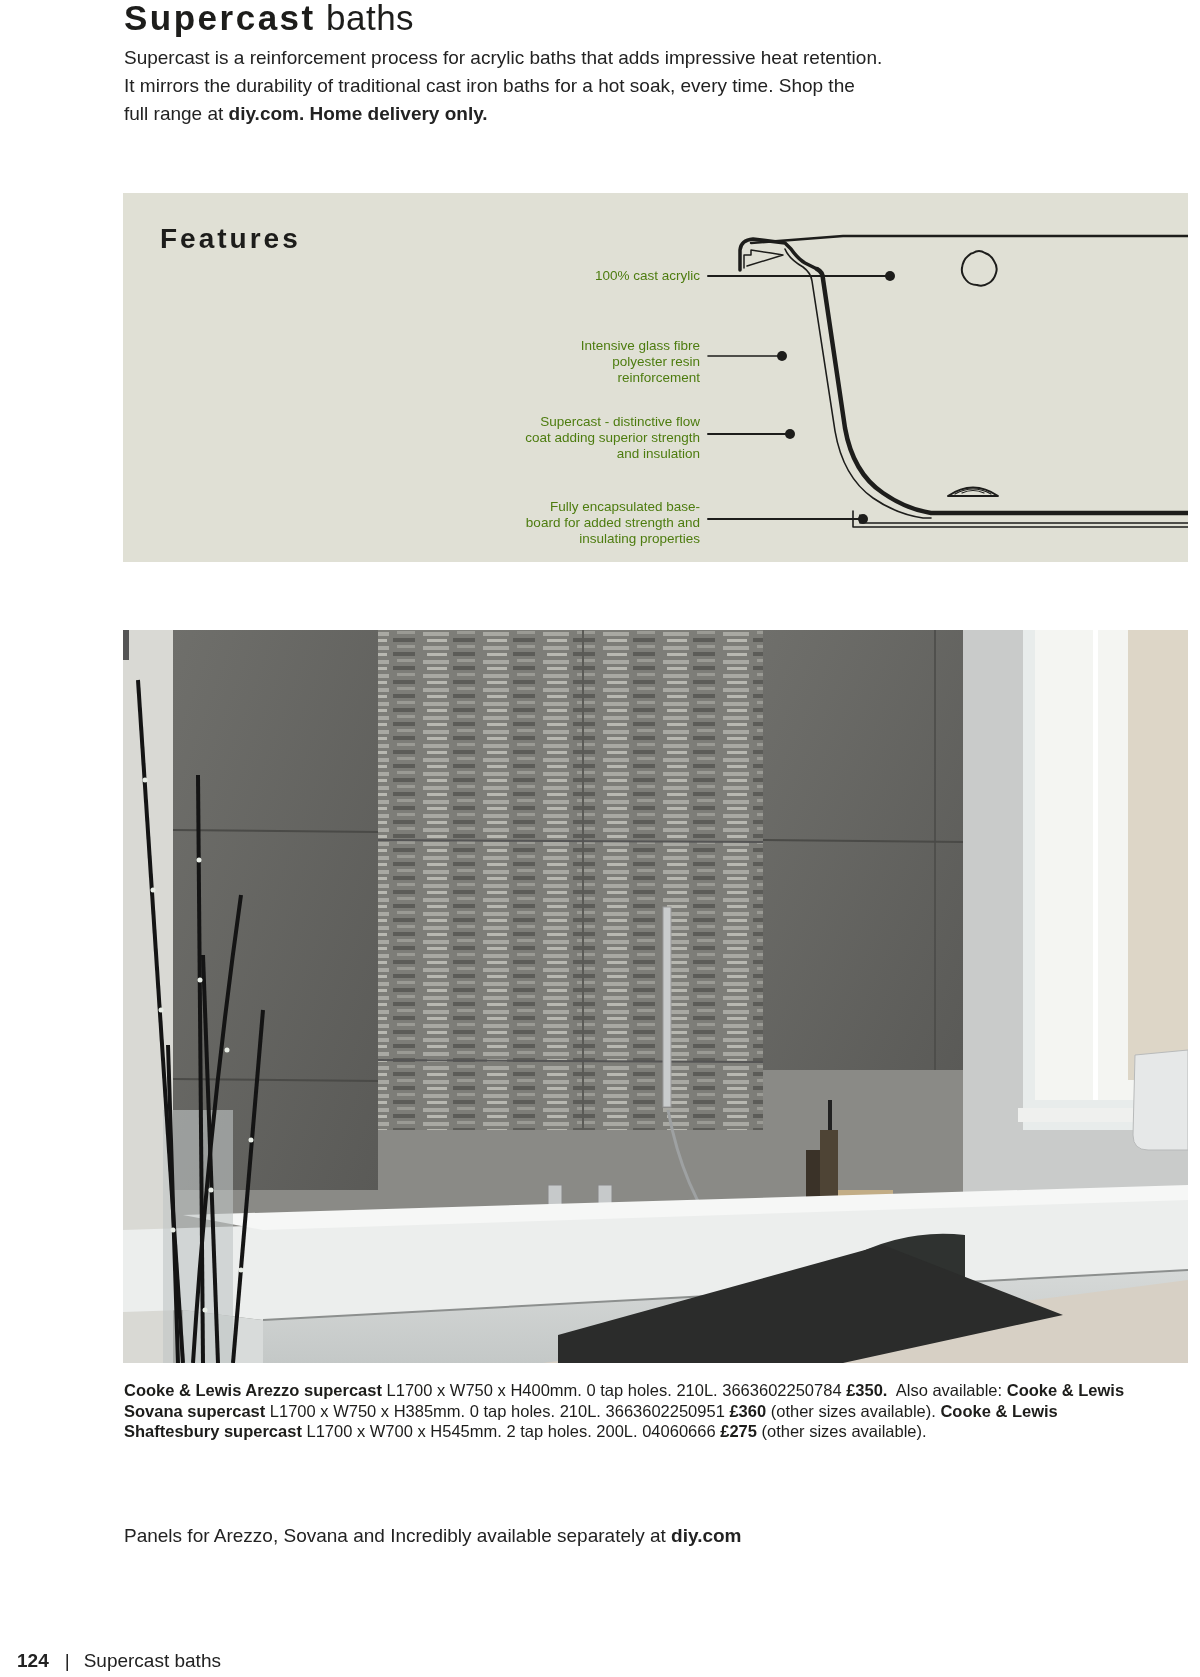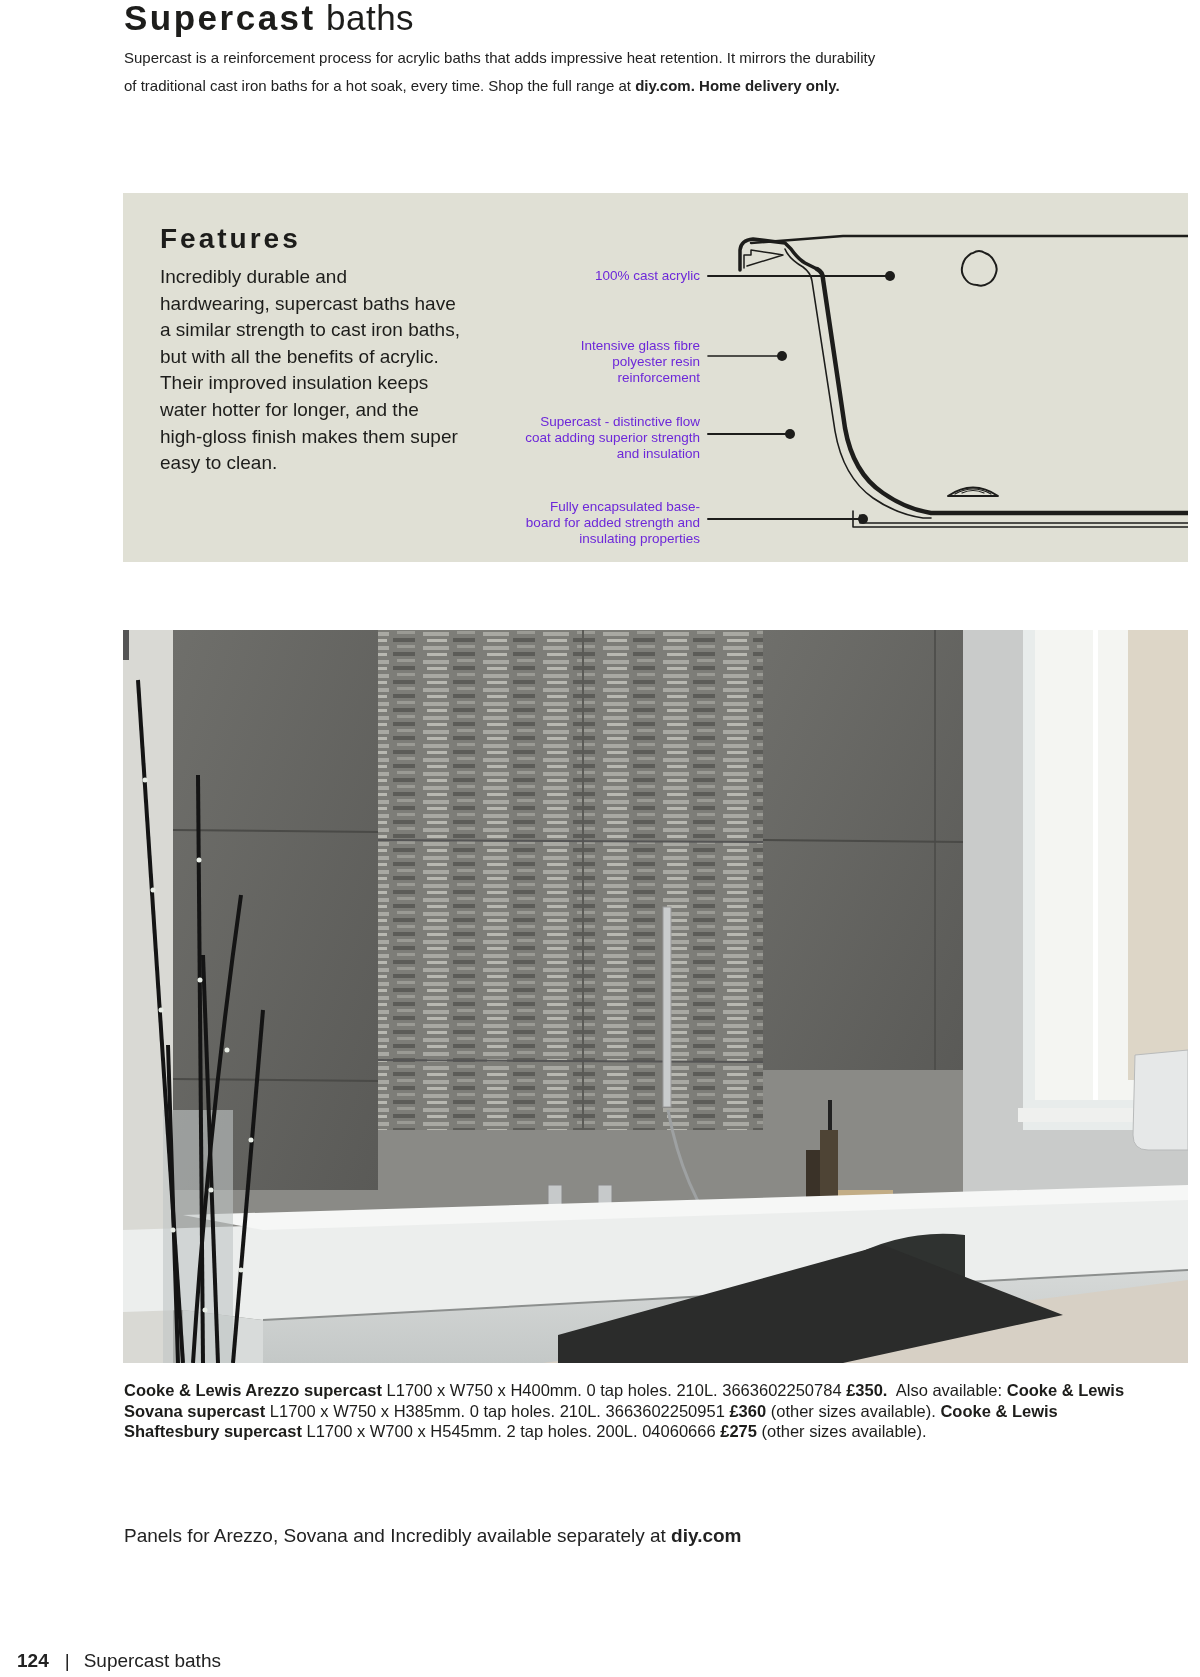--- a/index.html
+++ b/index.html
@@ -1,25 +1,25 @@
 <!DOCTYPE html>
 <html><head>
 <meta charset="utf-8">
 <style>
   html, body { margin:0; padding:0; }
   body { width:1200px; height:1677px; position:relative; background:#ffffff; color:#1d1d1b; font-family:"Liberation Sans", sans-serif; overflow:hidden; }
   .abs { position:absolute; }
   .title { left:124px; top:-2px; font-size:35px; line-height:40px; letter-spacing:0.5px; white-space:nowrap; }
   .title .b { font-weight:bold; letter-spacing:2.5px; }
-  .intro { left:124px; top:44px; width:760px; font-size:15px; line-height:28px; color:#222; }
+  .intro { left:124px; top:44px; width:760px; font-size:19px; line-height:28px; color:#222; }
   .intro b { font-weight:bold; }
   .featbox { left:123px; top:193px; width:1065px; height:369px; background:#e0e0d5; }
   .feat-title { left:37px; top:30px; font-size:28px; font-weight:bold; letter-spacing:3px; }
   .feat-body { left:37px; top:71px; width:300px; font-size:19px; line-height:26.6px; color:#1d1d1b; }
-  .callout { font-size:13.5px; line-height:16px; text-align:right; color:#6d28d9; width:220px; }
+  .callout { font-size:13.5px; line-height:16px; text-align:right; color:#4d7c0f; width:220px; }
   .diagram { left:0; top:0; width:1065px; height:422px; }
   .photo { left:123px; top:630px; width:1065px; height:733px; overflow:hidden; background:#8a8a86; }
   .caption { left:124px; top:1380px; width:1030px; font-size:16.5px; line-height:20.5px; color:#1d1d1b; }
   .caption b { font-weight:bold; }
   .panels { left:124px; top:1523px; font-size:19px; line-height:26px; color:#222; white-space:nowrap; }
   .panels b { font-weight:bold; }
   .footer { left:0; top:1648px; font-size:19px; line-height:26px; white-space:nowrap; color:#222; }
   .footer .pg { font-weight:bold;margin-left:17px; }
   .footer .sep { display:inline-block; margin:0 14px 0 16px; }
 </style>
@@ -64,21 +64,20 @@
     </g>
     <g fill="#1d1d1b">
       <circle cx="767" cy="83" r="5"></circle>
       <circle cx="659" cy="163" r="5"></circle>
       <circle cx="667" cy="241" r="5"></circle>
       <circle cx="740" cy="326" r="5"></circle>
     </g>
   </svg>
 
   <div class="abs feat-title">Features</div>
-  <div class="abs feat-body">Incredibly durable and hardwearing, supercast baths have a similar strength to cast iron baths, but with all the benefits of acrylic. Their improved insulation keeps water hotter for longer, and the high-gloss finish makes them super easy to clean.</div>
 
   <div class="abs callout" style="left:357px; top:75px;">100% cast acrylic</div>
   <div class="abs callout" style="left:357px; top:145px; width:220px;">
     <span style="display:inline-block; width:140px;">Intensive glass fibre polyester resin reinforcement</span>
   </div>
   <div class="abs callout" style="left:357px; top:306px;">
     <span style="display:inline-block; width:175px;">Fully encapsulated base-board for added strength and insulating properties</span>
   </div>
   <div class="abs callout" style="left:357px; top:221px;">
     <span style="display:inline-block; width:175px;">Supercast - distinctive flow coat adding superior strength and insulation</span>

